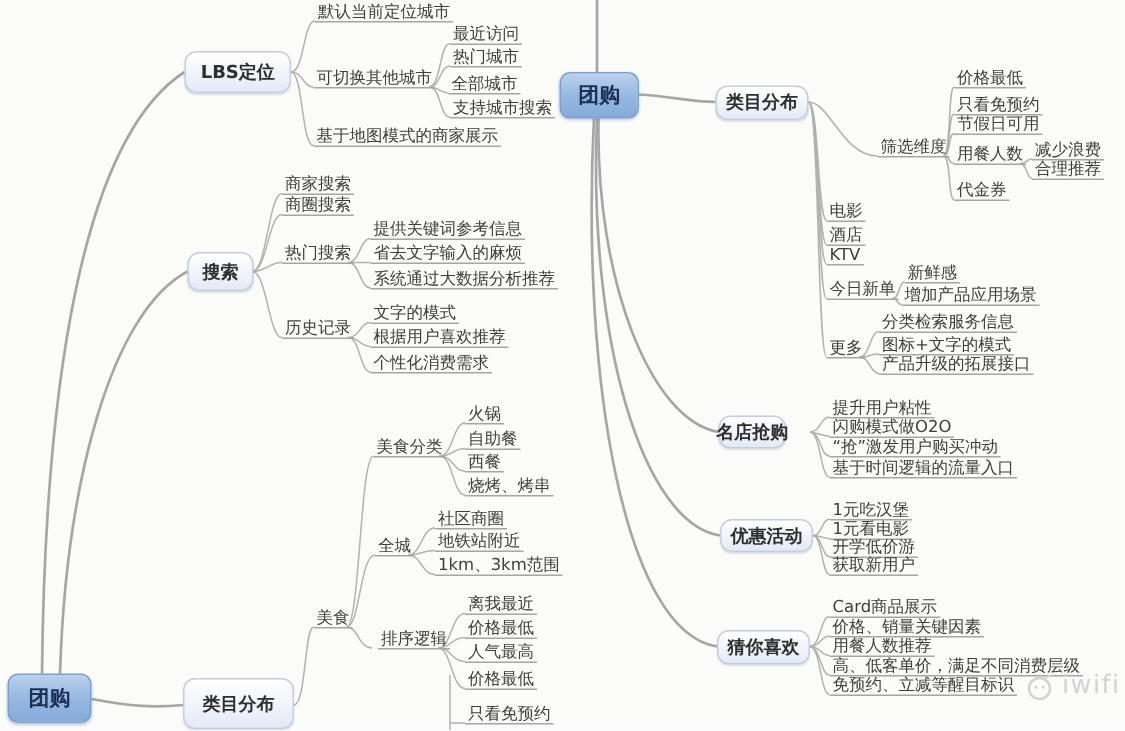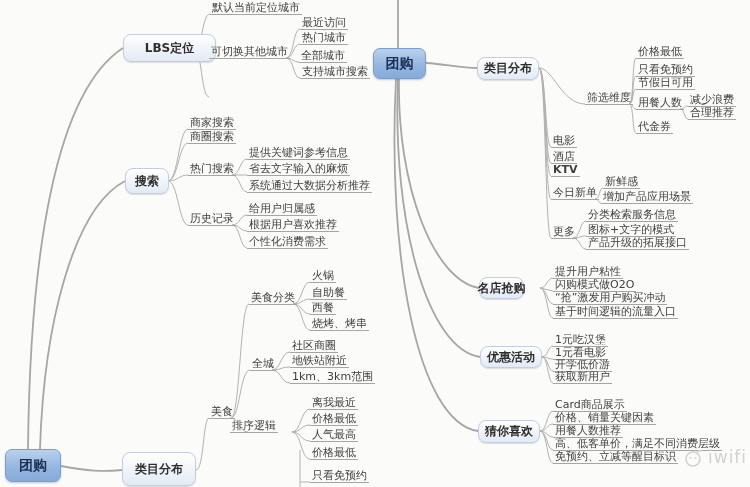--- a/index.html
+++ b/index.html
@@ -23,21 +23,21 @@
   .topic-box{
     background:linear-gradient(180deg,#ffffff 0%,#eef2f9 60%,#e3eaf6 100%);
     border:1px solid #c3cddd;border-radius:8px;color:#2e2e2e;font-size:12px;
     box-shadow:0 1px 1px rgba(120,130,150,.25);
   }
   .leaf{
     position:absolute;font-size:11px;line-height:13px;height:13px;
     white-space:nowrap;color:#3e3e3c;border-bottom:1px solid #a7a5a1;
     padding:0 2px;
   }
-  .leaf.bold{font-weight:bold;}
+  .leaf.bold{font-weight:normal;}
   .watermark{
     position:absolute;left:682px;top:446px;display:flex;align-items:center;
     color:#d2d2d2;font-size:17px;letter-spacing:1px;
   }
   .watermark svg{margin-right:4px;}
 </style>
 </head>
 <body>
 
 <div class="stage">
@@ -116,53 +116,54 @@
       <path d="M 542 357 C 548 357 548 383 553 383"></path>
       <path d="M 540 431 C 547 431 547 411 553 411"></path>
       <path d="M 540 431 C 547 431 547 424 553 424"></path>
       <path d="M 540 431 C 547 431 547 437 553 437"></path>
       <path d="M 540 431 C 547 431 547 450 553 450"></path>
       <path d="M 540 431 C 547 431 547 463 553 463"></path>
     </g>
   </svg>
 
   <div class="box root-box" style="left:5px;top:449px;width:56px;height:33px">团购</div>
-  <div class="box topic-box" style="left:123px;top:34px;width:93px;height:28px">LBS定位</div>
+  <div class="box topic-box" style="left:123px;top:34px;width:71px;height:28px">LBS定位</div>
   <div class="box topic-box" style="left:125px;top:168px;width:44px;height:26px">搜索</div>
   <div class="box topic-box" style="left:122px;top:452px;width:74px;height:34px">类目分布</div>
 
   <div class="leaf" style="left:210px;top:1px">默认当前定位城市</div>
   <div class="leaf" style="left:209px;top:45px">可切换其他城市</div>
   <div class="leaf" style="left:300px;top:16px">最近访问</div>
   <div class="leaf" style="left:300px;top:31px">热门城市</div>
   <div class="leaf" style="left:299px;top:49px">全部城市</div>
   <div class="leaf" style="left:300px;top:65px">支持城市搜索</div>
+  <div class="leaf" style="left:209px;top:84px">基于地图模式的商家展示</div>
 
   <div class="leaf" style="left:188px;top:116px">商家搜索</div>
   <div class="leaf" style="left:188px;top:130px">商圈搜索</div>
   <div class="leaf" style="left:188px;top:162px">热门搜索</div>
   <div class="leaf" style="left:247px;top:146px">提供关键词参考信息</div>
   <div class="leaf" style="left:247px;top:162px">省去文字输入的麻烦</div>
   <div class="leaf" style="left:247px;top:179px">系统通过大数据分析推荐</div>
   <div class="leaf" style="left:188px;top:212px">历史记录</div>
-  <div class="leaf" style="left:247px;top:202px">给用户归属感</div>
+  <div class="leaf" style="left:247px;top:202px">文字的模式</div>
   <div class="leaf" style="left:247px;top:218px">根据用户喜欢推荐</div>
   <div class="leaf" style="left:247px;top:235px">个性化消费需求</div>
 
   <div class="leaf" style="left:209px;top:405px">美食</div>
   <div class="leaf" style="left:249px;top:291px">美食分类</div>
   <div class="leaf" style="left:310px;top:269px">火锅</div>
   <div class="leaf" style="left:310px;top:286px">自助餐</div>
   <div class="leaf" style="left:310px;top:301px">西餐</div>
   <div class="leaf" style="left:310px;top:317px">烧烤、烤串</div>
   <div class="leaf" style="left:250px;top:357px">全城</div>
   <div class="leaf" style="left:290px;top:339px">社区商圈</div>
   <div class="leaf" style="left:290px;top:354px">地铁站附近</div>
   <div class="leaf" style="left:290px;top:370px">1km、3km范围</div>
-  <div class="leaf" style="left:230px;top:419px">排序逻辑</div>
+  <div class="leaf" style="left:252px;top:419px">排序逻辑</div>
   <div class="leaf" style="left:310px;top:396px">离我最近</div>
   <div class="leaf" style="left:310px;top:412px">价格最低</div>
   <div class="leaf" style="left:310px;top:428px">人气最高</div>
   <div class="leaf" style="left:310px;top:446px">价格最低</div>
   <div class="leaf" style="left:310px;top:469px">只看免预约</div>
 
   <div class="box root-box" style="left:373px;top:48px;width:53px;height:31px">团购</div>
   <div class="box topic-box" style="left:477px;top:57px;width:62px;height:23px">类目分布</div>
   <div class="box topic-box" style="left:479px;top:277px;width:45px;height:22px">名店抢购</div>
   <div class="box topic-box" style="left:480px;top:346px;width:62px;height:22px">优惠活动</div>

